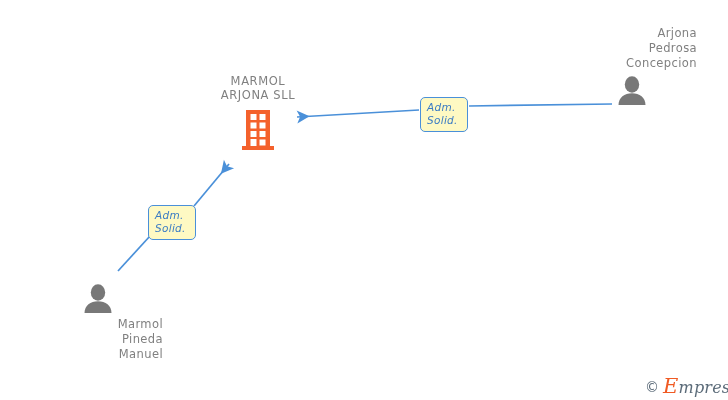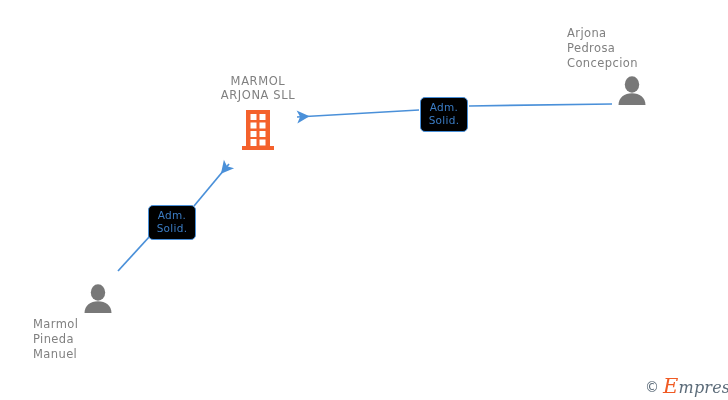--- a/index.html
+++ b/index.html
@@ -41,21 +41,21 @@
   .company-icon {
     margin-top: 6px;
     display: flex;
     justify-content: center;
   }
 
   
   .person-node {
     position: absolute;
     width: 130px;
-    text-align: left;
+    text-align: right;
   }
   .person-node.top-right { left: 567px; top: 26px; }
   .person-node.bottom-left { left: 33px; top: 284px; }
 
   .person-name {
     font-size: 11.5px;
     line-height: 15px;
     color: #808080;
     letter-spacing: 0.4px;
     white-space: pre-line;
@@ -64,30 +64,31 @@
     display: flex;
     justify-content: center;
   }
   .person-node.top-right .person-icon { margin-top: 5px; }
   .person-node.bottom-left .person-name { margin-top: 4px; }
 
   
   .edge-label {
     position: absolute;
     box-sizing: border-box;
-    background: #000000;
+    background: #fef9c3;
     border: 1.6px solid #4a90d9;
     border-radius: 5px;
     color: #3b7cc4;
     font-size: 10.5px;
     line-height: 13px;
     letter-spacing: 0.3px;
     padding: 3px 6px 4px 6px;
-    text-align: center;
+    text-align: left;
     white-space: pre-line;
+    font-style: italic;
   }
   .edge-label.right-rel { left: 420px; top: 97px; width: 48px; }
   .edge-label.left-rel  { left: 148px; top: 205px; width: 48px; }
 
   
   .watermark {
     position: absolute;
     left: 645px;
     top: 376px;
     display: flex;

